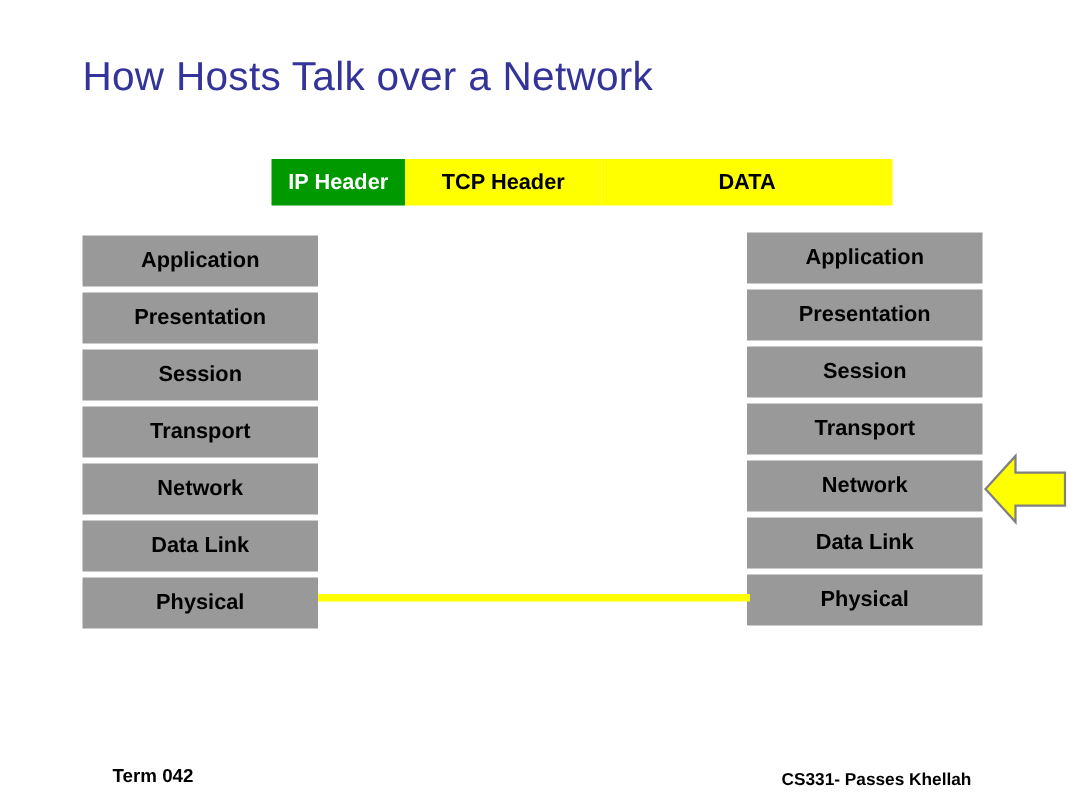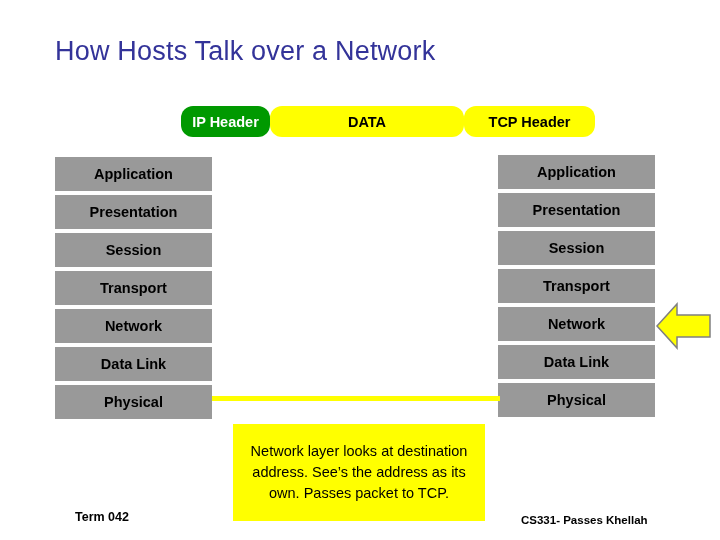--- a/index.html
+++ b/index.html
@@ -40,21 +40,20 @@
     display: flex;
     align-items: stretch;
   }
   .packet-seg {
     display: flex;
     align-items: center;
     justify-content: center;
     font-size: 14.5px;
     font-weight: bold;
     box-sizing: border-box;
-    border-radius: 12px;
   }
   .seg-ip {
     width: 89px;
     background: #009900;
     color: #ffffff;
   }
   .seg-tcp {
     width: 131px;
     background: #ffff00;
     color: #000000;
@@ -145,22 +144,22 @@
 </style>
 </head>
 <body>
 
 <div class="slide">
 
   <div class="title">How Hosts Talk over a Network</div>
 
   <div class="packet">
     <div class="packet-seg seg-ip">IP Header</div>
+    <div class="packet-seg seg-tcp">TCP Header</div>
     <div class="packet-seg seg-data">DATA</div>
-    <div class="packet-seg seg-tcp">TCP Header</div>
   </div>
 
   <div class="stack stack-left">
     <div class="layer">Application</div>
     <div class="layer">Presentation</div>
     <div class="layer">Session</div>
     <div class="layer">Transport</div>
     <div class="layer">Network</div>
     <div class="layer">Data Link</div>
     <div class="layer">Physical</div>
@@ -177,20 +176,17 @@
   </div>
 
   <div class="phys-line"></div>
 
   <div class="arrow">
     <svg width="57" height="53" viewBox="0 0 57 53" xmlns="http://www.w3.org/2000/svg">
       <polygon points="2,26 22,4 22,15 55,15 55,37 22,37 22,48" fill="#ffff00" stroke="#808080" stroke-width="1.5" stroke-linejoin="miter"></polygon>
     </svg>
   </div>
 
-  <div class="note">
-    <div class="note-inner">Network layer looks at destination address. See’s the address as its own. Passes packet to TCP.</div>
-  </div>
 
   <div class="footer-left">Term 042</div>
   <div class="footer-right">CS331- Passes Khellah</div>
 
 </div>
 
 </body></html>

